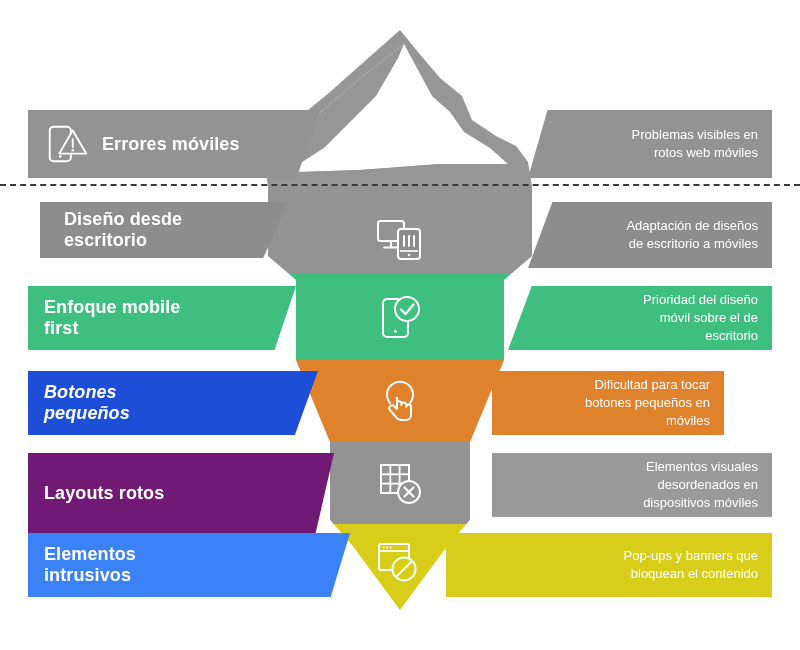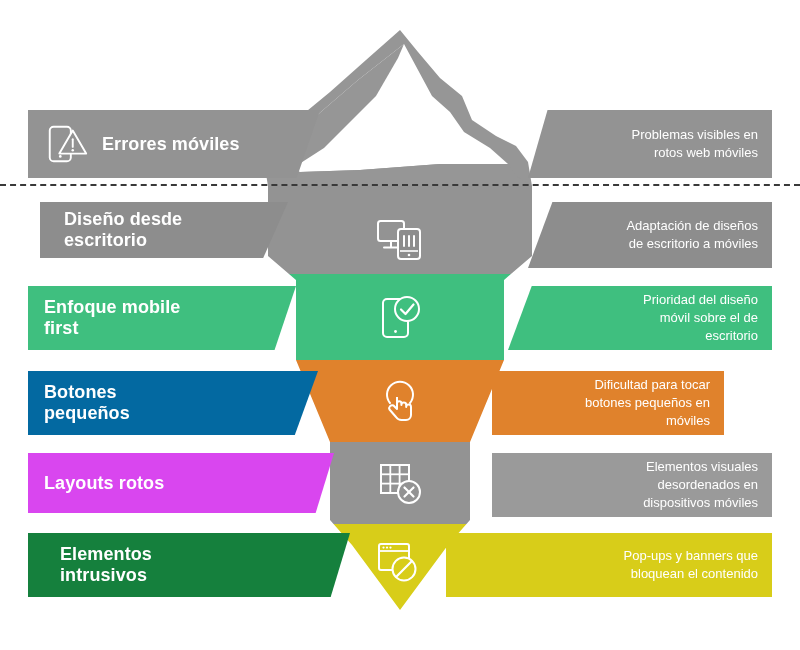--- a/index.html
+++ b/index.html
@@ -230,42 +230,42 @@
     </div>
   </div>
   <svg class="center-icon" style="left:374px; top:292px;" viewBox="0 0 52 52">
     <rect x="9" y="7" width="25" height="38" rx="4" fill="none" stroke="#ffffff" stroke-width="2"></rect>
     <circle cx="21.5" cy="39.5" r="1.4" fill="#ffffff"></circle>
     <circle cx="33" cy="17" r="12" fill="#3fbf7f" stroke="#ffffff" stroke-width="2"></circle>
     <path d="M27 17.5 L31.5 22 L39.5 12.5" fill="none" stroke="#ffffff" stroke-width="2.2" stroke-linecap="round" stroke-linejoin="round"></path>
   </svg>
 
   <div class="row" style="top:371px; height:64px;">
-    <div class="band-left" style="width:290px; height:64px; background:#0369a1; padding:0 16px;
-                clip-path: polygon(0 0, 100% 0, 92% 100%, 0 100%);">
+    <div class="band-left" style="width:290px; height:64px; background:#1d4ed8; padding:0 16px;
+                clip-path: polygon(0 0, 100% 0, 92% 100%, 0 100%); font-style: italic;">
       <div class="band-left-title">Botones
 pequeños</div>
     </div>
     <div class="band-right" style="left:492px; width:232px; height:64px; background:#e0822c;
                 clip-path: polygon(0 0, 100% 0, 100% 100%, 0 100%);">
       <div class="band-right-text">Dificultad para tocar
 botones pequeños en
 móviles</div>
     </div>
   </div>
   <svg class="center-icon" style="left:374px; top:377px;" viewBox="0 0 52 52">
     <path d="M36 26 A13 13 0 1 0 16 26" fill="none" stroke="#ffffff" stroke-width="2" stroke-linecap="round"></path>
     <path d="M23 20 L23 32 L19.5 28.5 A3 3 0 0 0 15.5 32.5 L22 40 A7 7 0 0 0 27.5 43 L32 43
              A5 5 0 0 0 37 38 L37 30 A2.4 2.4 0 0 0 32.2 30
              L32.2 28 A2.4 2.4 0 0 0 27.4 28
              L27.4 26.5 A2.2 2.2 0 0 0 23 26.5" fill="#e0822c" stroke="#ffffff" stroke-width="2" stroke-linejoin="round"></path>
   </svg>
 
   <div class="row" style="top:453px; height:64px;">
-    <div class="band-left" style="width:306px; height:60px; background:#d946ef; padding:7px 16px;
+    <div class="band-left" style="width:306px; height:80px; background:#701a75; padding:7px 16px;
                 clip-path: polygon(0 0, 100% 0, 94% 100%, 0 100%);">
       <div class="band-left-title">Layouts rotos</div>
     </div>
     <div class="band-right" style="left:492px; width:280px; height:64px; background:#9a9a9a;
                 clip-path: polygon(0 0, 100% 0, 100% 100%, 0 100%);">
       <div class="band-right-text">Elementos visuales
 desordenados en
 dispositivos móviles</div>
     </div>
   </div>
@@ -274,21 +274,21 @@
     <line x1="16.3" y1="7" x2="16.3" y2="35" stroke="#ffffff" stroke-width="1.8"></line>
     <line x1="25.6" y1="7" x2="25.6" y2="35" stroke="#ffffff" stroke-width="1.8"></line>
     <line x1="7" y1="16.3" x2="35" y2="16.3" stroke="#ffffff" stroke-width="1.8"></line>
     <line x1="7" y1="25.6" x2="35" y2="25.6" stroke="#ffffff" stroke-width="1.8"></line>
     <circle cx="35" cy="34" r="11" fill="#939393" stroke="#ffffff" stroke-width="2"></circle>
     <line x1="30.5" y1="29.5" x2="39.5" y2="38.5" stroke="#ffffff" stroke-width="2.2" stroke-linecap="round"></line>
     <line x1="39.5" y1="29.5" x2="30.5" y2="38.5" stroke="#ffffff" stroke-width="2.2" stroke-linecap="round"></line>
   </svg>
 
   <div class="row" style="top:533px; height:64px;">
-    <div class="band-left" style="width:322px; height:64px; background:#15803d; padding:0 32px;
+    <div class="band-left" style="width:322px; height:64px; background:#3b82f6; padding:0 16px;
                 clip-path: polygon(0 0, 100% 0, 94% 100%, 0 100%);">
       <div class="band-left-title">Elementos
 intrusivos</div>
     </div>
     <div class="band-right" style="left:446px; width:326px; height:64px; background:#d8cd19;
                 clip-path: polygon(0 0, 100% 0, 100% 100%, 0 100%);">
       <div class="band-right-text">Pop-ups y banners que
 bloquean el contenido</div>
     </div>
   </div>

